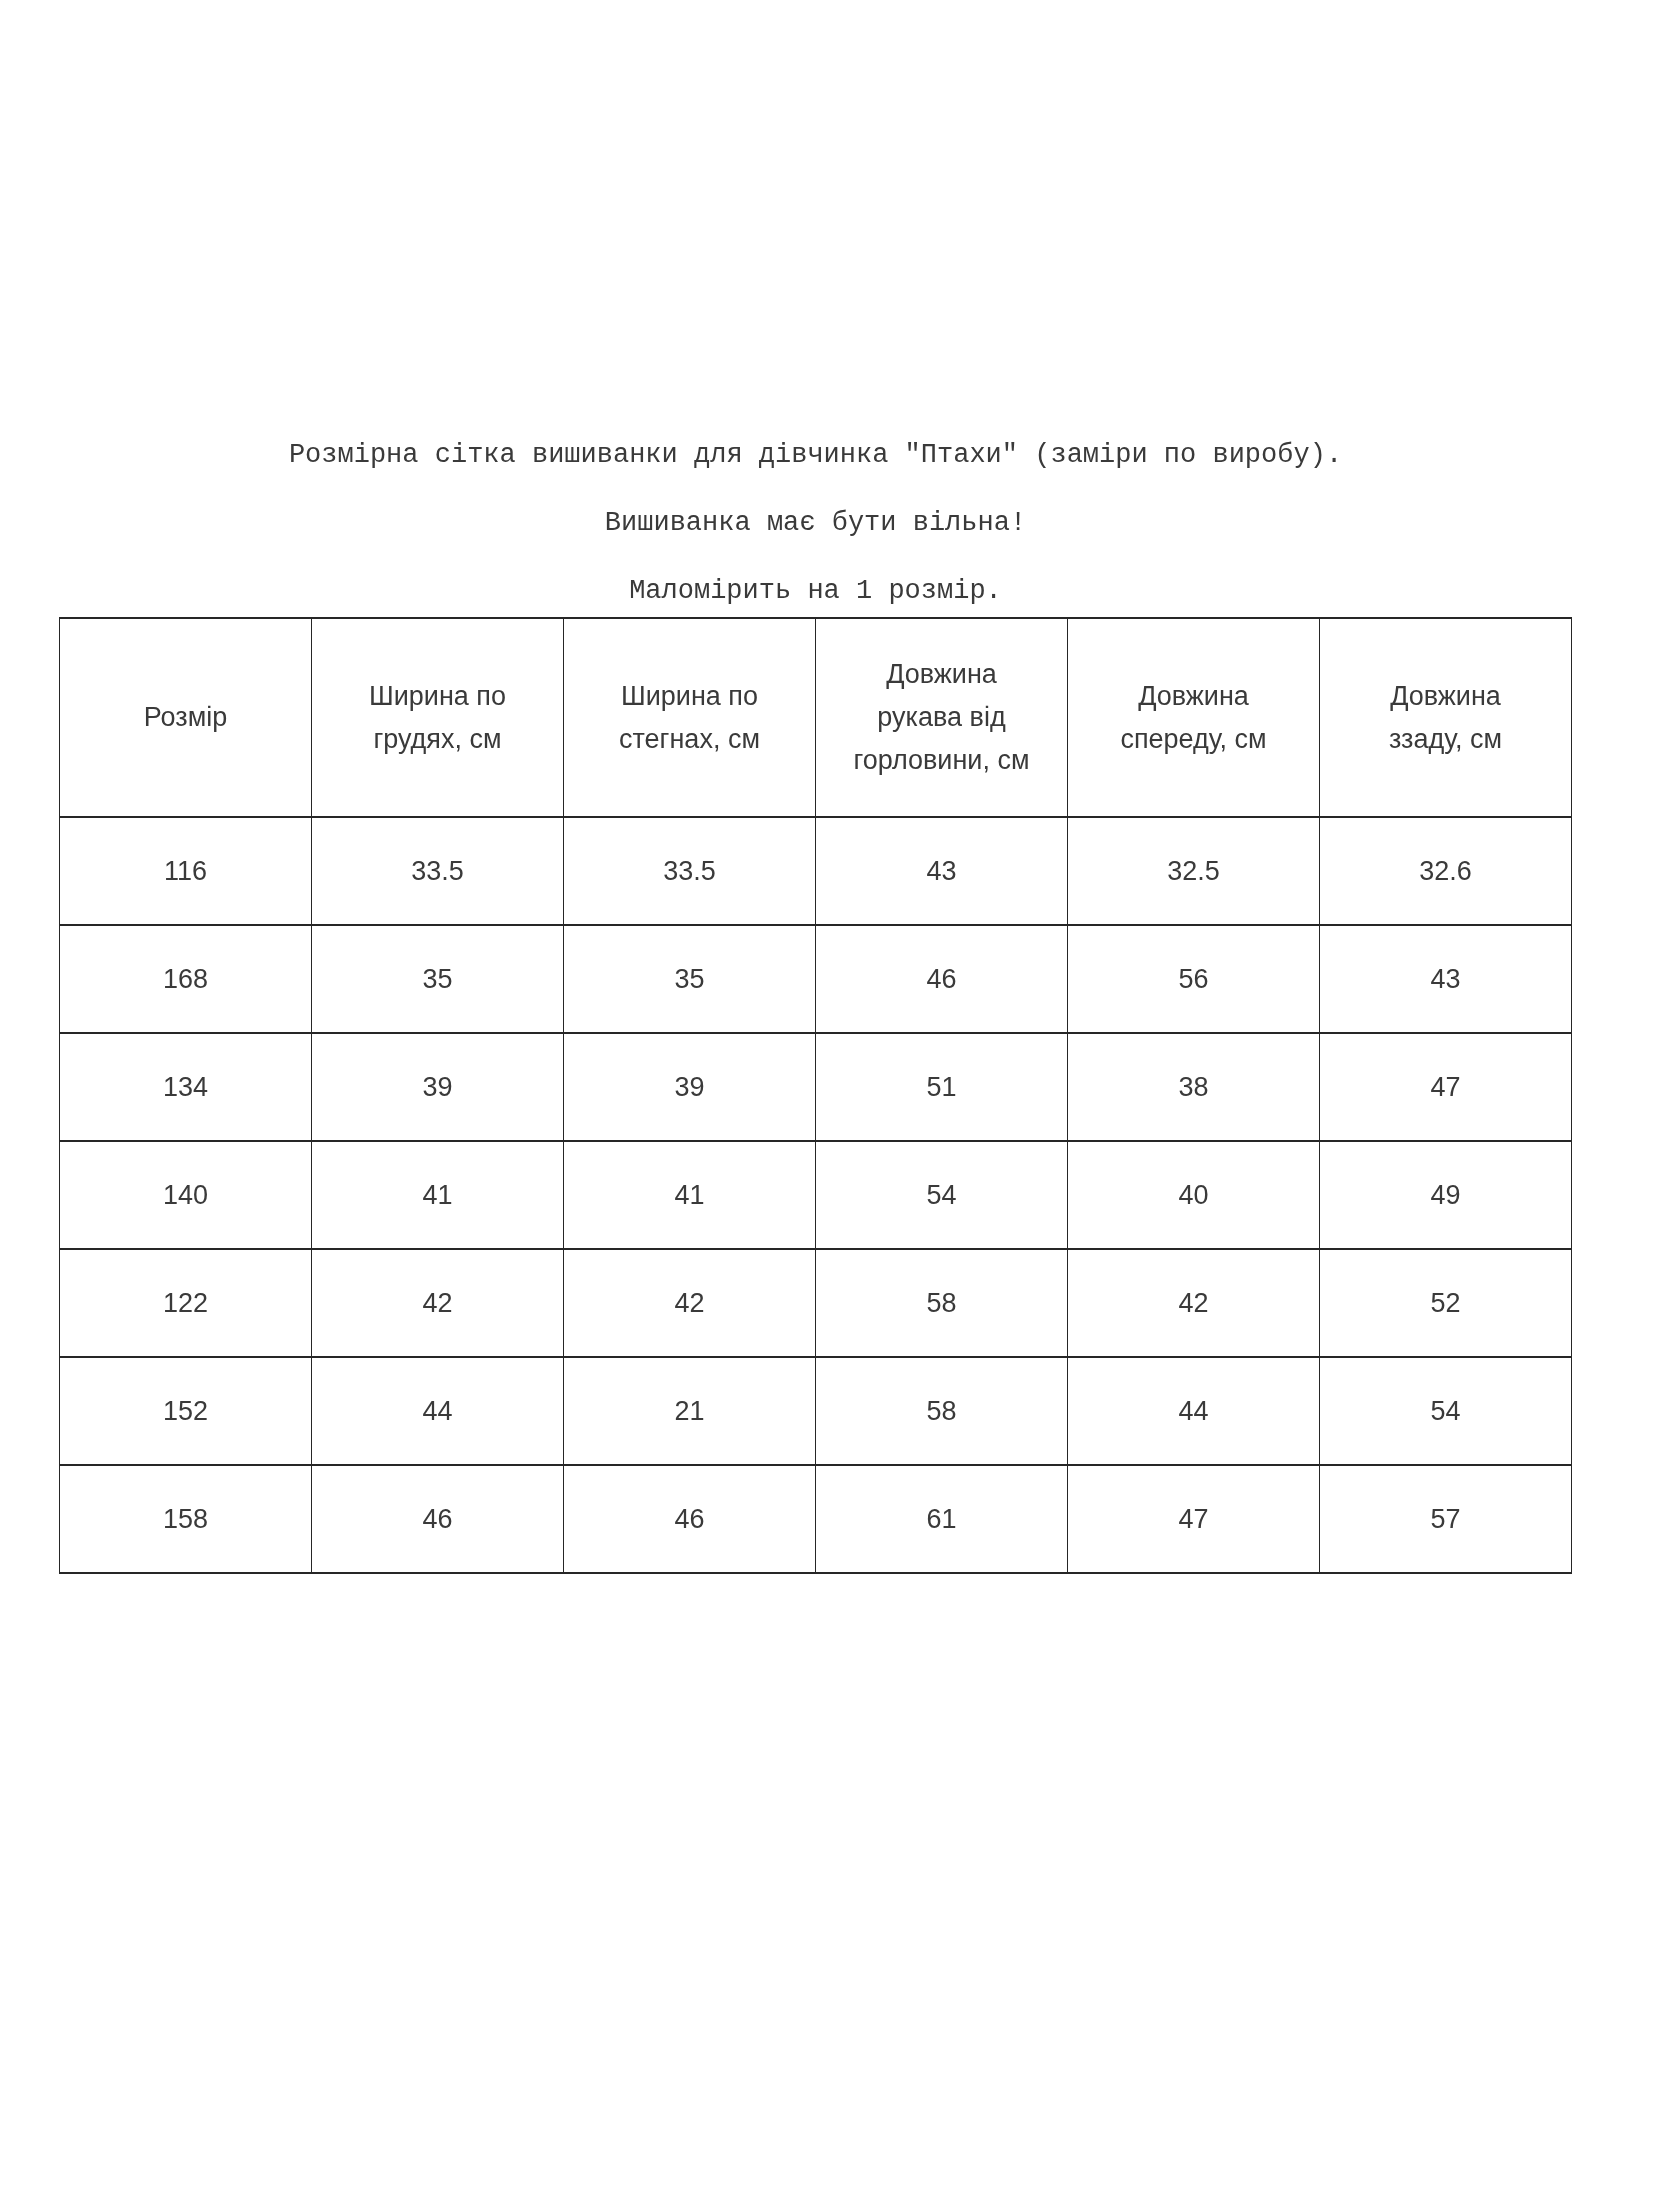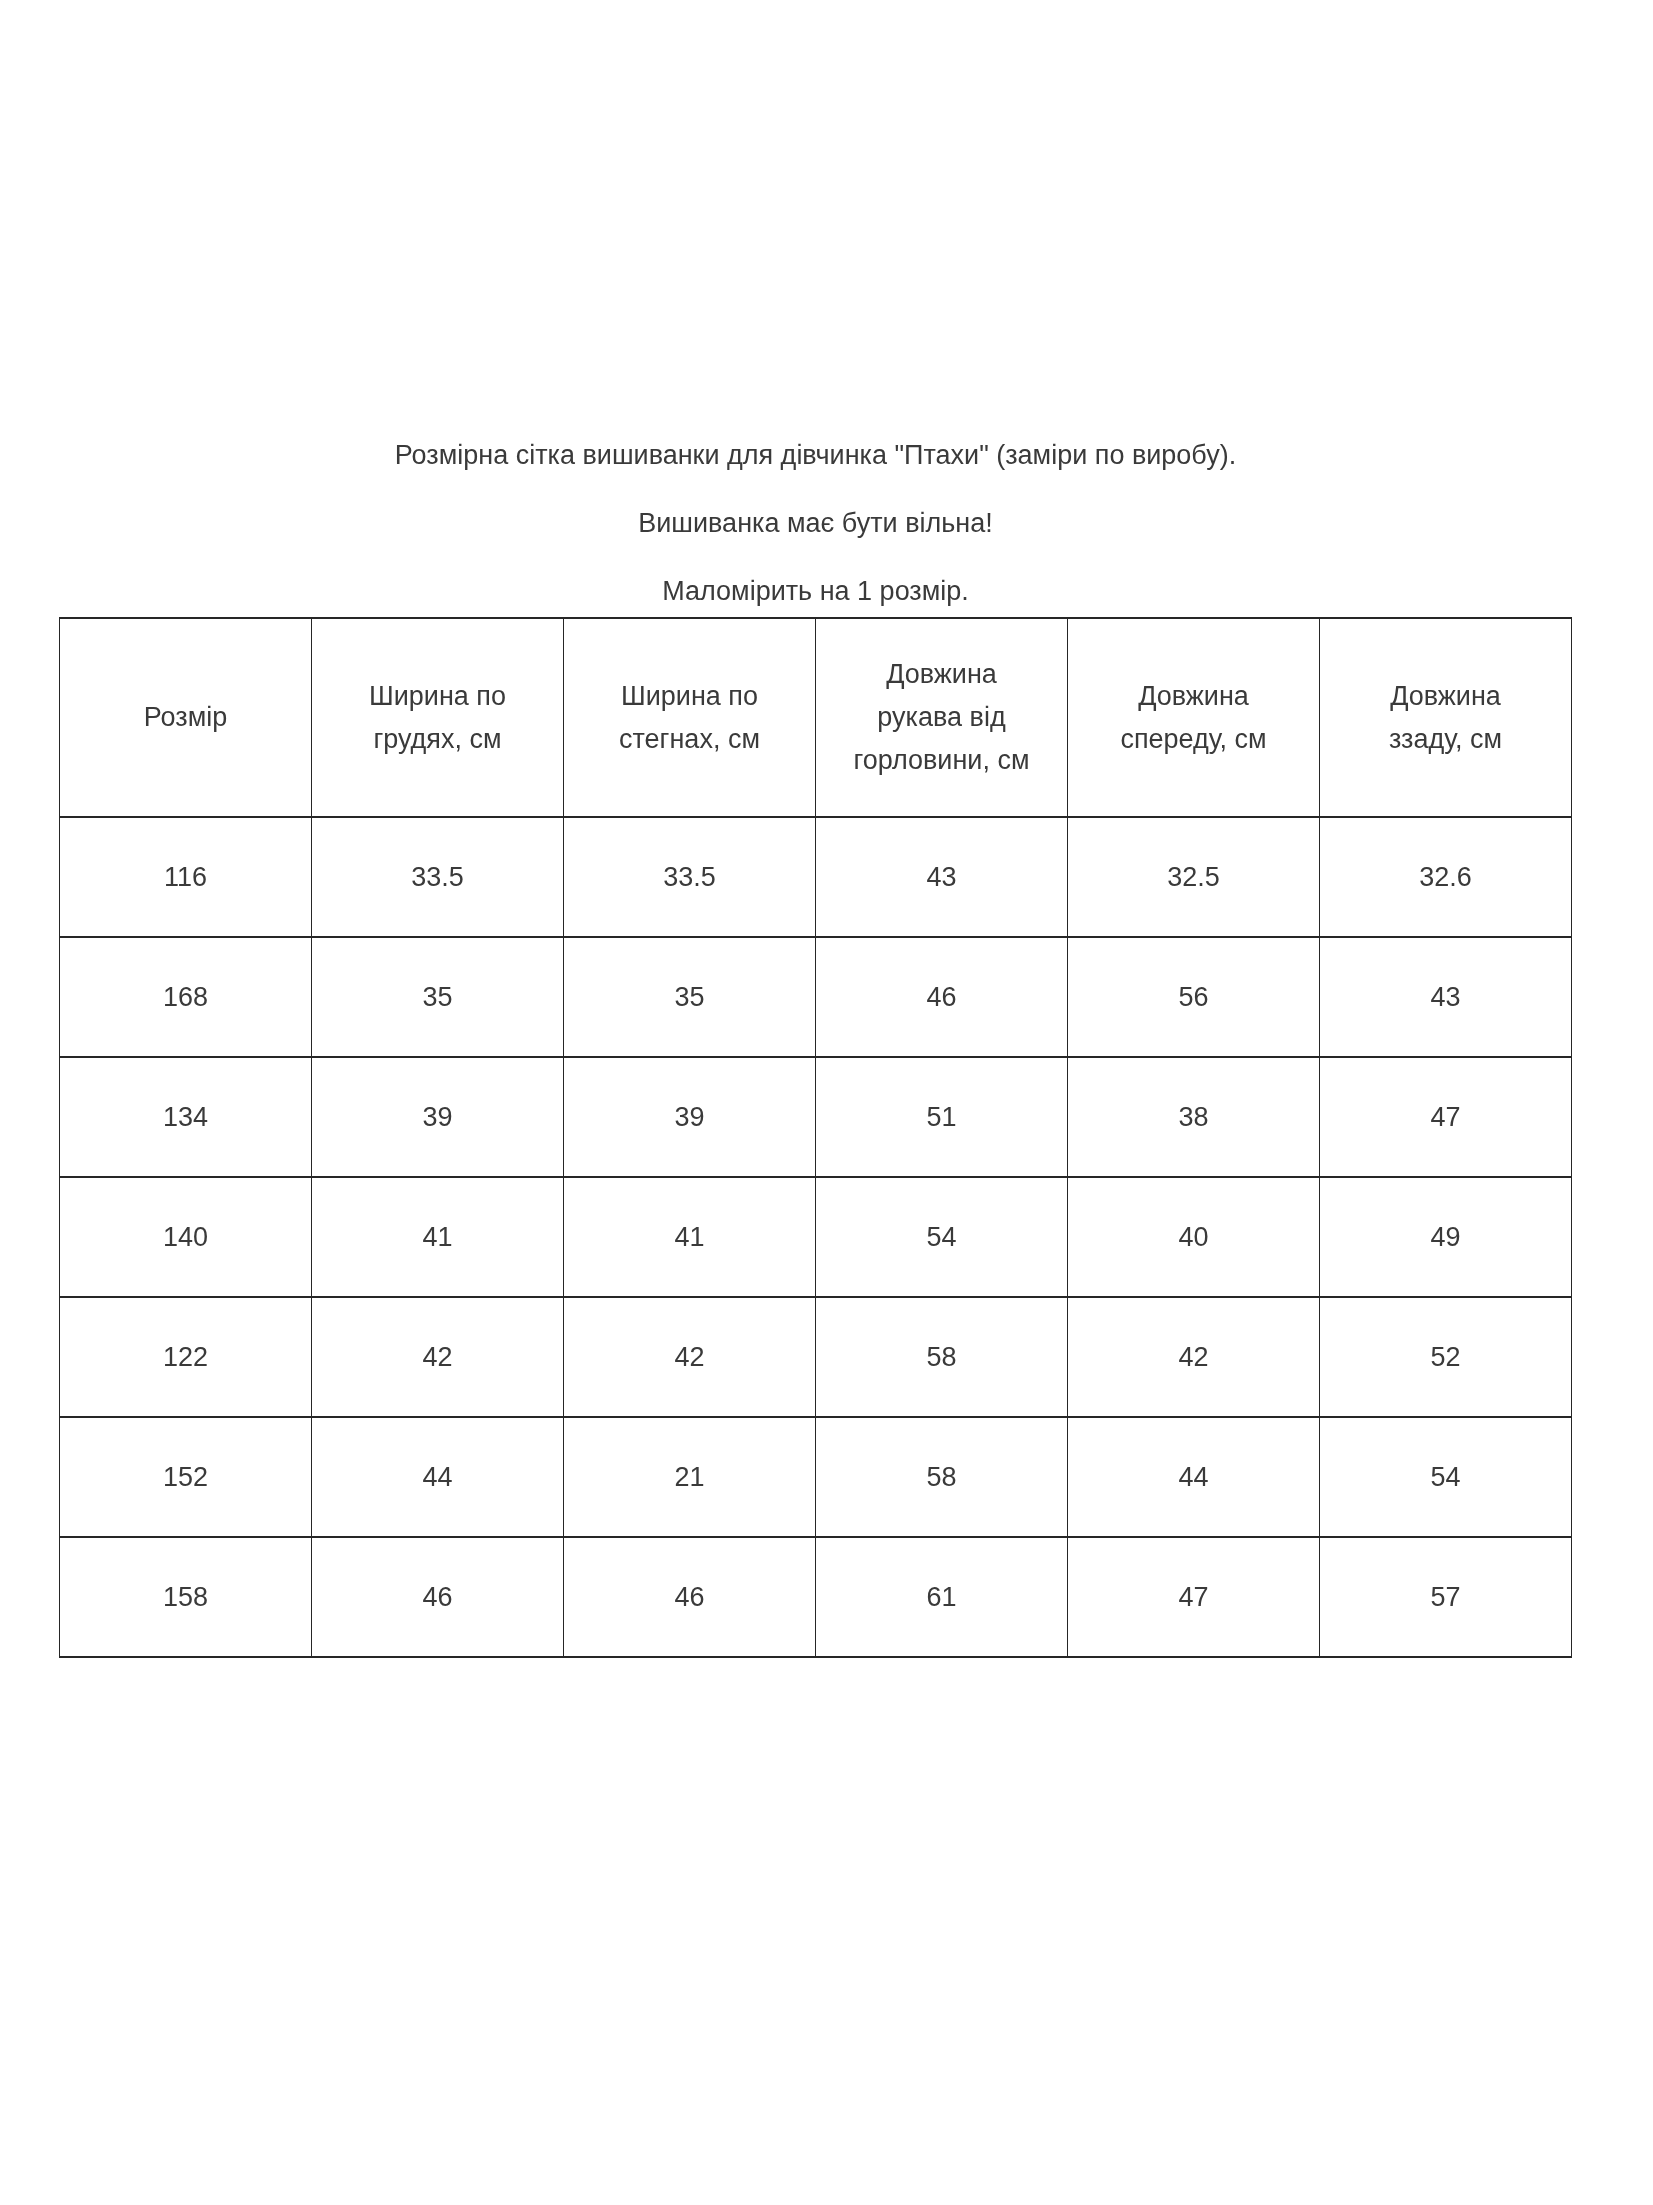--- a/index.html
+++ b/index.html
@@ -14,20 +14,21 @@
     background: #ffffff;
     font-family: "Liberation Sans", "DejaVu Sans", sans-serif;
     color: #3a3a3a;
     overflow: hidden;
   }
   .titles {
     position: absolute;
     top: 439px;
     left: 59px;
     width: 1513px;
+    font-family: Liberation Mono, monospace;
   }
   .titles p {
     margin: 0 0 35px 0;
     text-align: center;
     font-size: 27px;
     line-height: 33px;
     color: #3a3a3a;
   }
   table.size-table {
     position: absolute;
@@ -44,21 +45,21 @@
     border-width: 2.5px 1.6px; 
     text-align: center;
     vertical-align: middle;
     font-size: 27px;
     font-weight: normal;
     color: #3a3a3a;
     padding: 0;
     overflow: hidden;
   }
   table.size-table thead tr { height: 199px; }
-  table.size-table tbody tr { height: 120px; }
+  table.size-table tbody tr { height: 108px; }
   th .hdr {
     display: inline-block;
     white-space: pre-line;
     line-height: 43px;
   }
 </style>
 </head>
 <body>
 
 <div class="page">

